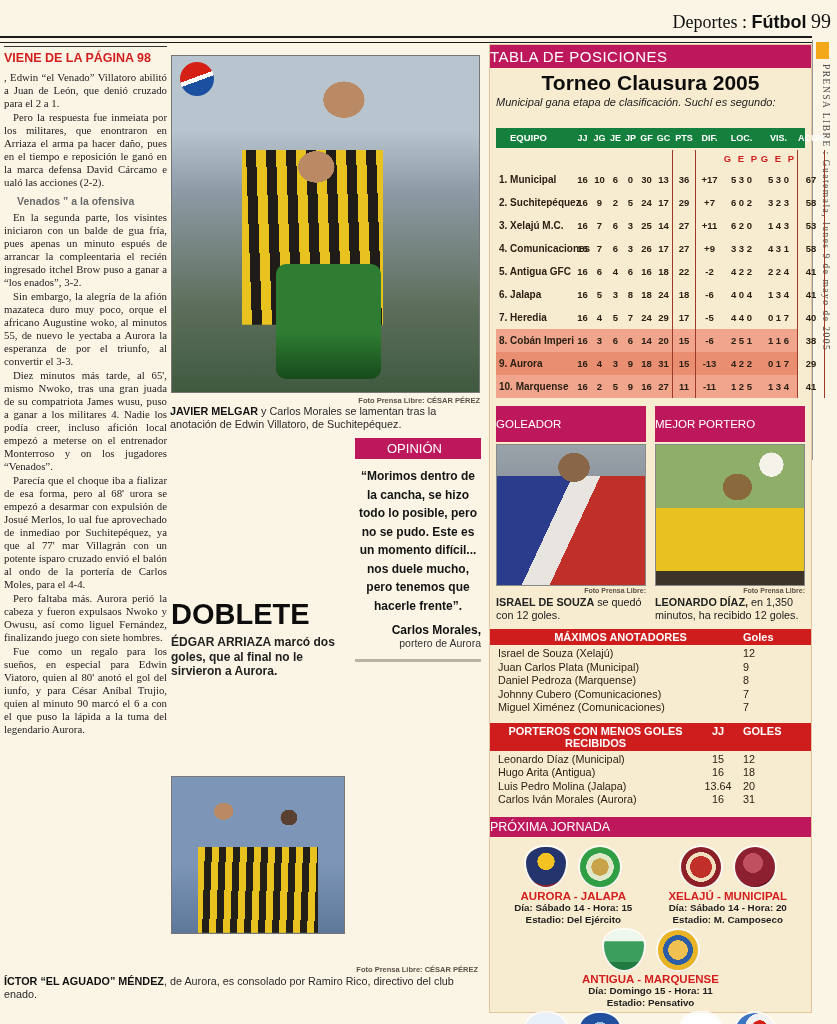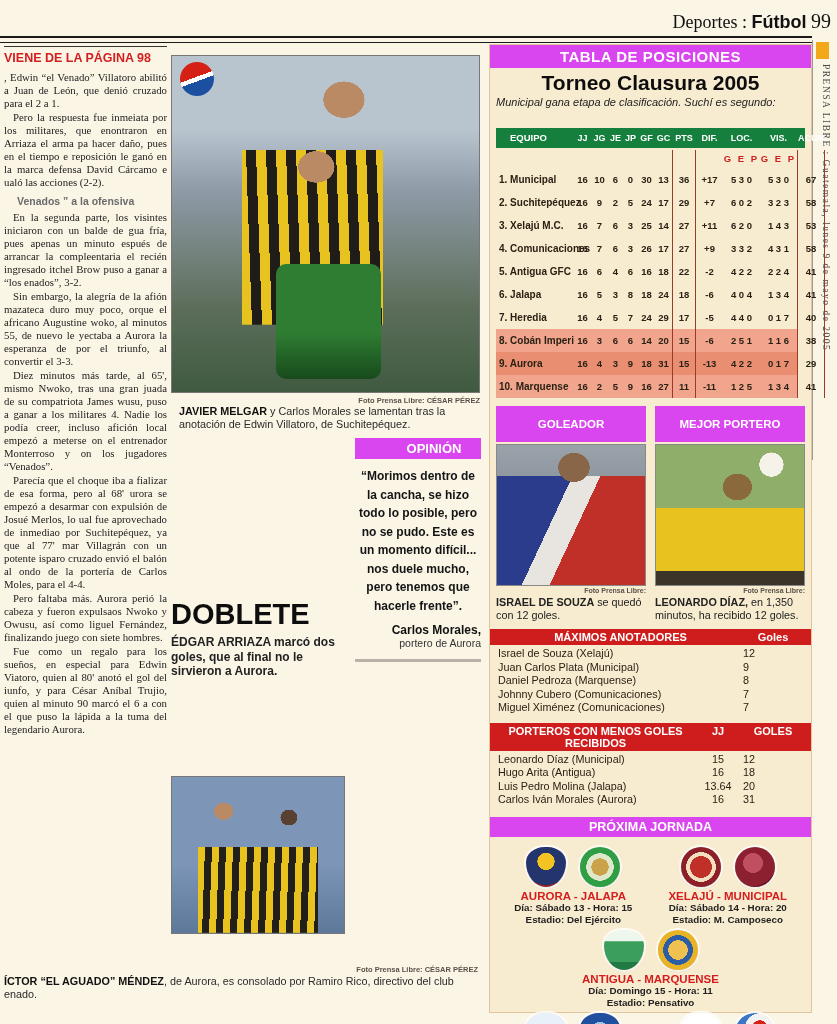--- a/index.html
+++ b/index.html
@@ -45,39 +45,39 @@
       radial-gradient(14px 13px at 68% 26%,#5a4030 0 60%,transparent 61%),
       repeating-linear-gradient(92deg,#e8c320 0 7px,#23201a 7px 14px),
       linear-gradient(180deg,#7d96b8 0 55%,#5d7898 100%);
     background-size:auto,auto,70% 55%,100% 100%;
     background-position:0 0,0 0,50% 100%,0 0;background-repeat:no-repeat;}
   .credit{font-size:7.5px;font-weight:bold;color:#5a5148;text-align:right;}
   #credit1{top:396px;left:171px;width:309px;}
   #credit3{top:965px;left:0;width:478px;}
   .caption{font-size:10.8px;line-height:12.5px;color:#2a2a2a;}
   .caption b{color:#111;}
-  #caption1{top:405px;left:179px;width:300px;}
+  #caption1{top:405px;left:170px;width:300px;}
   #caption3{top:975px;left:4px;width:470px;}
 
   
   #doblete{top:598px;left:171px;width:176px;}
   #doblete .title{font-size:29px;font-weight:900;color:#0d0d0d;letter-spacing:0;}
   #doblete .txt{font-size:12px;font-weight:bold;line-height:14.5px;color:#222;margin-top:4px;}
 
   
   #opinion{top:438px;left:355px;width:126px;}
   #opinion .redbar{margin-bottom:8px;padding-left:32px;}
   #opinion .quote{font-family:Liberation Sans, sans-serif;font-weight:bold;font-size:12px;line-height:18.5px;color:#141414;text-align:center;}
   #opinion .author{font-weight:bold;font-size:12px;text-align:right;margin-top:8px;color:#111;}
   #opinion .role{font-size:10.5px;text-align:right;color:#333;}
   #opinion .divider{margin-top:10px;height:3px;background:#b9b2a6;}
 
   
   #panel{top:44px;left:489px;width:323px;height:969px;background:#f8ecd0;border:1px solid #e2c49e;box-sizing:border-box;padding:0 6px;}
-  .redbar{background:#d946ef;color:#fff;font-weight:bold;font-size:13px;text-align:center;padding:3px 0;}
+  .redbar{background:#be185d;color:#fff;font-weight:normal;font-size:13px;padding:3px 0;}
   #panel-title{margin:0 -6px;font-size:15px;letter-spacing:.5px;}
   .tourney{font-size:21px;font-weight:900;color:#0d0d0d;text-align:center;margin:3px 0 1px;}
   .note{font-style:italic;font-size:11px;color:#222;margin:0 0 20px;}
 
   
   .st-row{display:grid;grid-template-columns:78px 17px 17px 15px 15px 17px 17px 24px 27px 37px 37px 28px;align-items:center;height:23px;}
   .st-row>span{display:block;text-align:center;font-size:9.5px;font-weight:bold;color:#2a2114;background:var(--hl,transparent);height:100%;line-height:23px;white-space:nowrap;}
   .st-row>.team{text-align:left;padding-left:3px;font-size:10px;}
   .st-row>.pts{border-left:1px solid #9c3a2a;border-right:1px solid #9c3a2a;}
   .st-row>.acum{border-left:1px solid #9c3a2a;border-right:1px solid #9c3a2a;background:transparent;}
@@ -100,21 +100,21 @@
   #portero-photo{background:
       radial-gradient(20px 20px at 78% 14%,#f5f2ea 0 60%,transparent 61%),
       radial-gradient(24px 22px at 55% 30%,#8a6a3c 0 60%,transparent 61%),
       linear-gradient(180deg,#8fae6a 0 45%,#e8c320 45% 90%,#3c3428 90%);background-repeat:no-repeat;}
   .duo-credit{font-size:7px;font-weight:bold;color:#5a5148;text-align:right;margin-top:1px;}
   .duo-cap{font-size:10.8px;line-height:12.5px;margin-top:2px;color:#222;}
 
   
   .list-bar{display:flex;margin:8px -6px 2px;background:#cf1c1c;color:#fff;font-weight:bold;font-size:11px;padding:2px 8px;}
   .list-bar .t{flex:1;text-align:center;}
-  .list-bar .c{width:60px;text-align:center;}
+  .list-bar .c{width:60px;}
   .list-row{display:flex;font-size:10.8px;line-height:13.5px;color:#2a2114;padding:0 2px;}
   .list-row .n{flex:1;}
   .list-row .g{width:60px;text-align:left;font-weight:normal;}
   .list-row .jj{width:50px;text-align:center;}
 
   
   #jornada-bar{margin:10px -6px 6px;font-size:12.5px;}
   .fx-grid{display:flex;justify-content:space-around;}
   .fx{width:152px;text-align:center;margin-top:4px;}
   .fx .logos{display:flex;justify-content:center;gap:14px;margin-bottom:3px;}
@@ -446,21 +446,21 @@
     </div>
 
   <div class="redbar" id="jornada-bar">PRÓXIMA JORNADA</div>
   <div class="fx-grid">
       <div class="fx">
         <div class="logos">
           <span class="logo logo-aurora shield"></span>
           <span class="logo logo-jalapa"></span>
         </div>
         <div class="match">AURORA - JALAPA</div>
-        <div class="dia">Día: Sábado 13 - Hora: 15</div>
+        <div class="dia">Día: Sábado 14 - Hora: 15</div>
         <div class="est">Estadio: Del Ejército</div>
       </div>
       <div class="fx">
         <div class="logos">
           <span class="logo logo-xelaju"></span>
           <span class="logo logo-municipal"></span>
         </div>
         <div class="match">XELAJÚ - MUNICIPAL</div>
         <div class="dia">Día: Sábado 14 - Hora: 20</div>
         <div class="est">Estadio: M. Camposeco</div>

